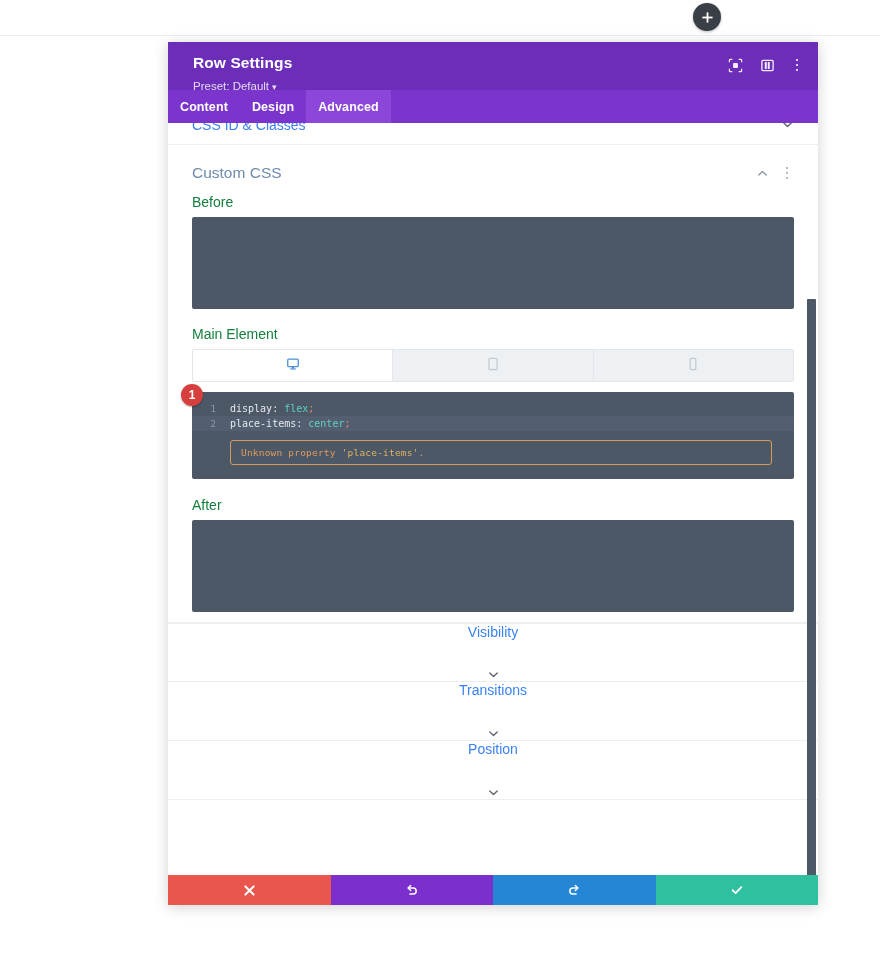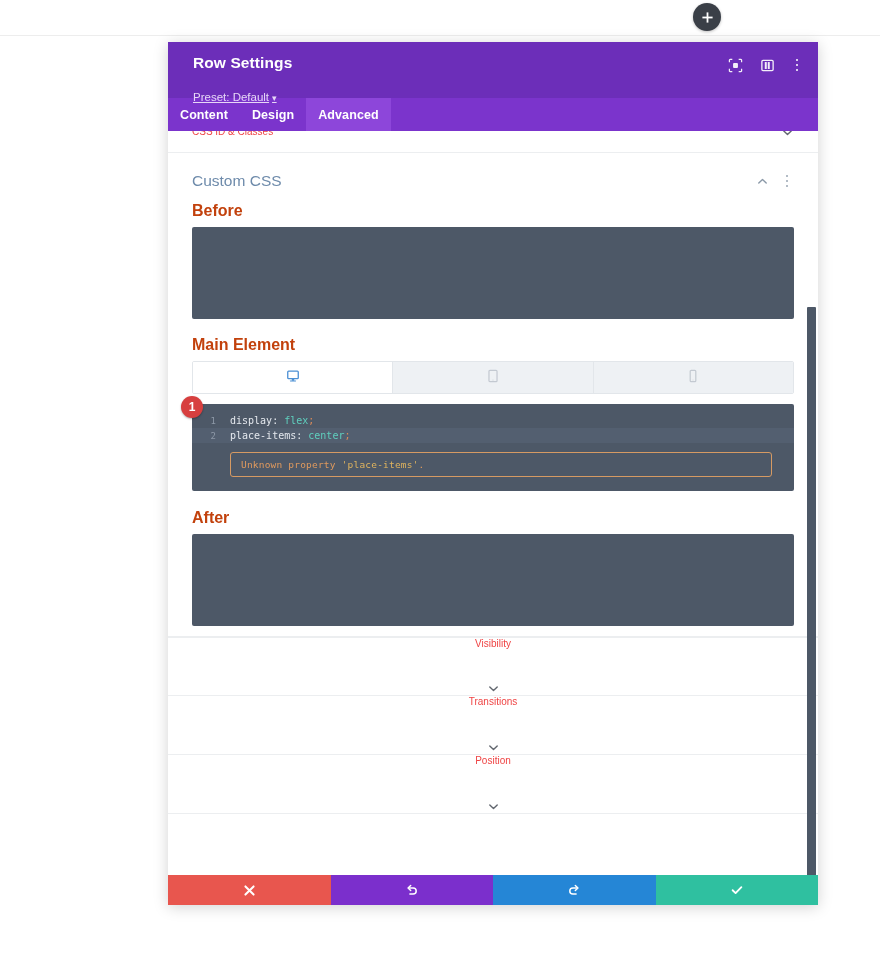--- a/index.html
+++ b/index.html
@@ -60,37 +60,36 @@
     flex-direction: column;
     overflow: hidden;
   }
 
   
   .win-header {
     background: #6c2eb9;
     padding: 12px 18px 28px 25px;
     position: relative;
     flex: 0 0 auto;
-    height: 56px;
+    height: 48px;
     box-sizing: border-box;
   }
   .win-title {
     color: #ffffff;
     font-size: 15.5px;
     font-weight: bold;
     line-height: 1.1;
     letter-spacing: .1px;
   }
   .win-preset {
     color: #e7d7f7;
     font-size: 11.5px;
-    margin-top: 20px;
+    margin-top: 9px;
     display: inline-block;
     cursor: pointer;
-    text-decoration: underline;
   }
   .header-icons {
     position: absolute;
     right: 14px;
     top: 14px;
     display: flex;
     align-items: center;
     gap: 14px;
   }
   .header-icons .hicon {
@@ -156,22 +155,22 @@
     border-bottom: 1px solid #eceef0;
     padding: 0 24px;
     display: flex;
     align-items: center;
     justify-content: space-between;
     height: 47px;
     cursor: pointer;
     box-sizing: border-box;
   }
   .accordion-row .acc-label {
-    color: #ef4444;
-    font-size: 10px;
+    color: #3b82f6;
+    font-size: 14px;
   }
   .acc-chevron {
     color: #62676f;
     display: flex;
     align-items: center;
   }
 
   #row-css-id {
     height: 22px;
     align-items: flex-start;
@@ -198,23 +197,23 @@
   }
   .section-head-tools {
     display: flex;
     align-items: center;
     gap: 11px;
   }
   .section-head-tools .chev-up { color: #8b99a8; display: flex; }
   .kebab-dots.dark i { background: #9aa6b3; }
 
   .field-label {
-    color: #c2410c;
-    font-size: 16px;
-    font-weight: bold;
+    color: #15803d;
+    font-size: 14px;
+    font-weight: normal;
     padding: 0 24px 7px 24px;
   }
   .code-area {
     margin: 0 24px;
     background: #4d5867;
     height: 92px;
     border-radius: 2px;
   }
   #after-code-area { height: 92px; }
 

